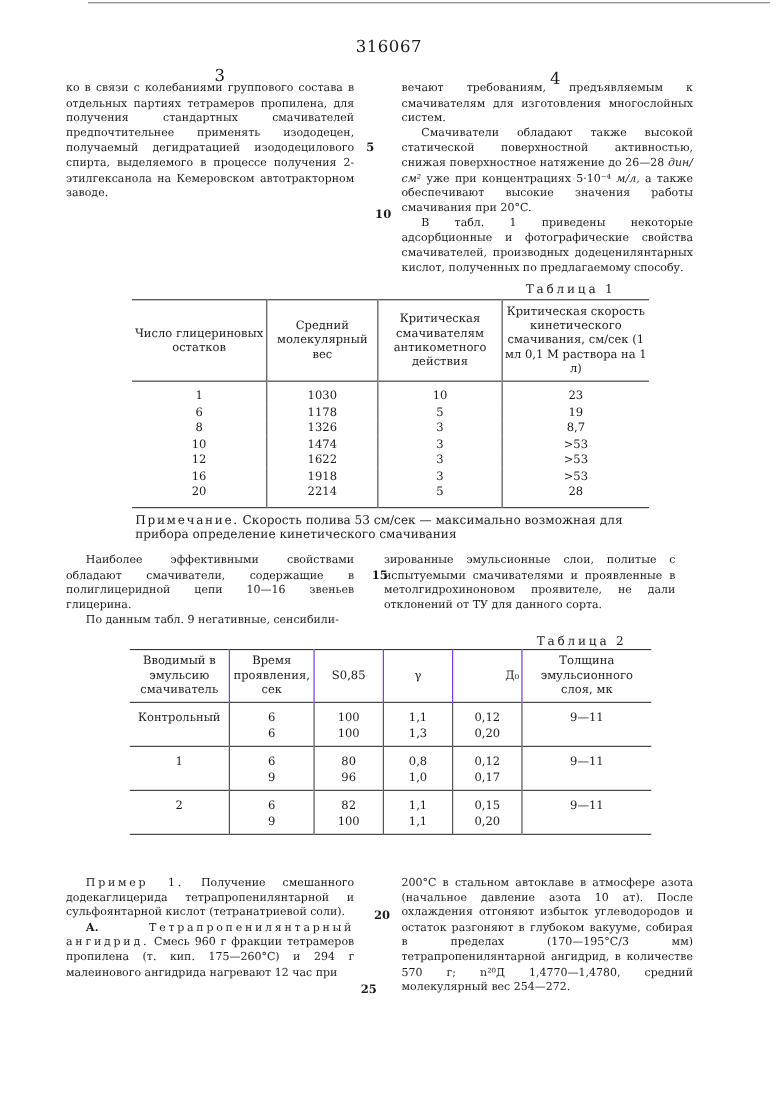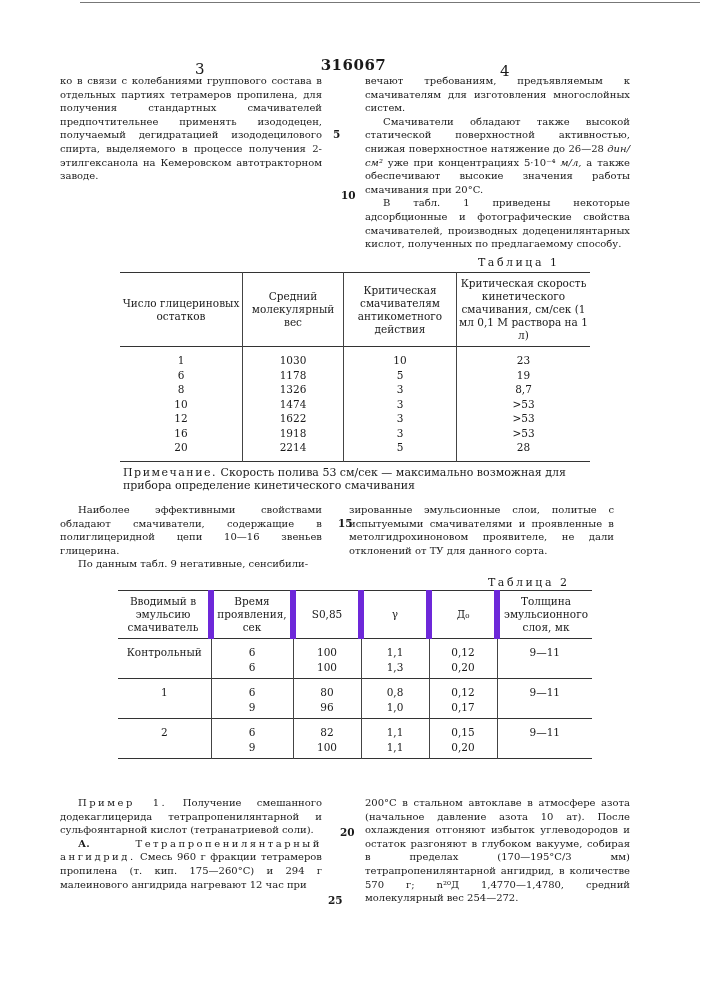--- a/index.html
+++ b/index.html
@@ -1,36 +1,36 @@
 <!DOCTYPE html>
 <html><head>
 <meta charset="utf-8">
 <style>
   html,body{margin:0;padding:0;background:#fff;}
   body{width:707px;height:1000px;position:relative;overflow:hidden;font-family:"DejaVu Serif","Liberation Serif",serif;color:#1a1a1a;}
   .top-rule{position:absolute;left:80px;top:2px;width:620px;height:1px;background:#777;}
-  .docnum{position:absolute;left:0;width:707px;top:56px;text-align:center;font-size:15px;font-weight:bold;letter-spacing:0.5px;}
+  .docnum{position:absolute;left:0;width:707px;top:33px;text-align:center;font-size:15px;font-weight:normal;letter-spacing:0.5px;}
   .colnum{position:absolute;font-size:15px;}
   .col{position:absolute;font-size:10px;line-height:13.6px;text-align:justify;}
   .col p{margin:0;}
   .col p.ind{text-indent:18px;}
   .lnum{position:absolute;font-size:10.5px;font-weight:bold;}
   .it{font-style:italic;}
   .sp{letter-spacing:2.5px;}
   .tcap{position:absolute;font-size:11px;letter-spacing:2.5px;}
   table{position:absolute;border-collapse:collapse;font-size:10.5px;}
   th{font-weight:normal;line-height:13px;vertical-align:middle;text-align:center;}
   td{text-align:center;line-height:14.5px;}
   .t1 th{border-left:1px solid #444;padding:4px 2px;}
   .t1 th:first-child{border-left:none;}
   .t1 thead tr{border-top:1.5px solid #333;border-bottom:1.5px solid #333;}
   .t1 td{border-left:1px solid #444;padding:0;}
   .t1 td:first-child{border-left:none;}
   .t1 tbody tr:last-child{border-bottom:1.5px solid #333;}
-  .t2 th{border-left:6px solid #6d28d9;padding:4px 2px;}
+  .t2 th{border-left:1px solid #6d28d9;padding:4px 2px;}
   .t2 th:first-child{border-left:none;}
   .t2 thead tr{border-top:1.5px solid #333;border-bottom:1.5px solid #333;}
   .t2 td{border-left:1px solid #444;vertical-align:top;padding:6px 2px 4px;}
   .t2 td:first-child{border-left:none;}
   .t2 tbody tr{border-bottom:1.5px solid #333;}
   .note{position:absolute;font-size:11px;line-height:13px;}
 </style>
 </head>
 <body>
 
@@ -122,21 +122,21 @@
 </div>
 
 <div class="tcap" style="left:488px;top:576px;">Таблица 2</div>
 <table class="t2" style="left:118px;top:590px;width:474px;">
   <thead>
     <tr>
       <th style="width:86px;">Вводимый в эмульсию смачиватель</th>
       <th style="width:72px;"><span>Время проявления, сек</span></th>
       <th style="width:58px;">S0,85</th>
       <th style="width:58px;">γ</th>
-      <th style="width:58px;">Д₀</th>
+      <th style="width:58px;text-align:right;">Д₀</th>
       <th>Толщина эмульсионного слоя, мк</th>
     </tr>
   </thead>
   <tbody>
     <tr>
       <td>Контрольный</td>
       <td>
           <div>6</div>
           <div>6</div>
         </td>

